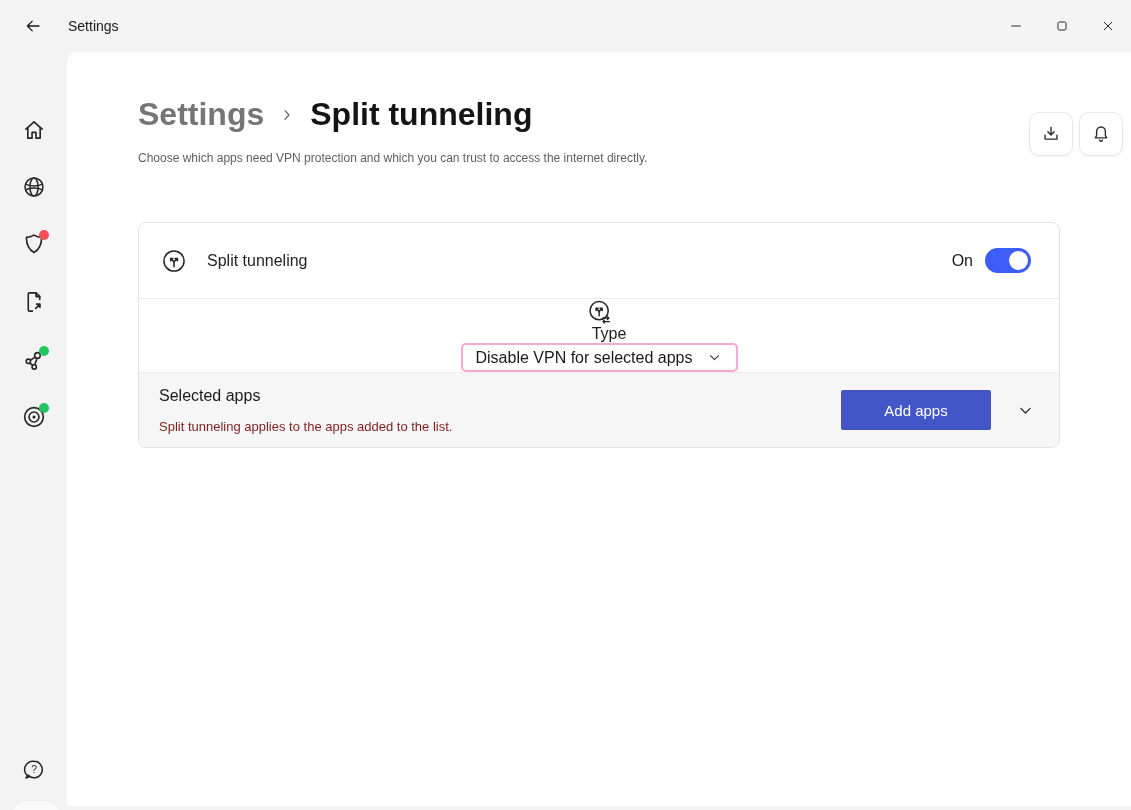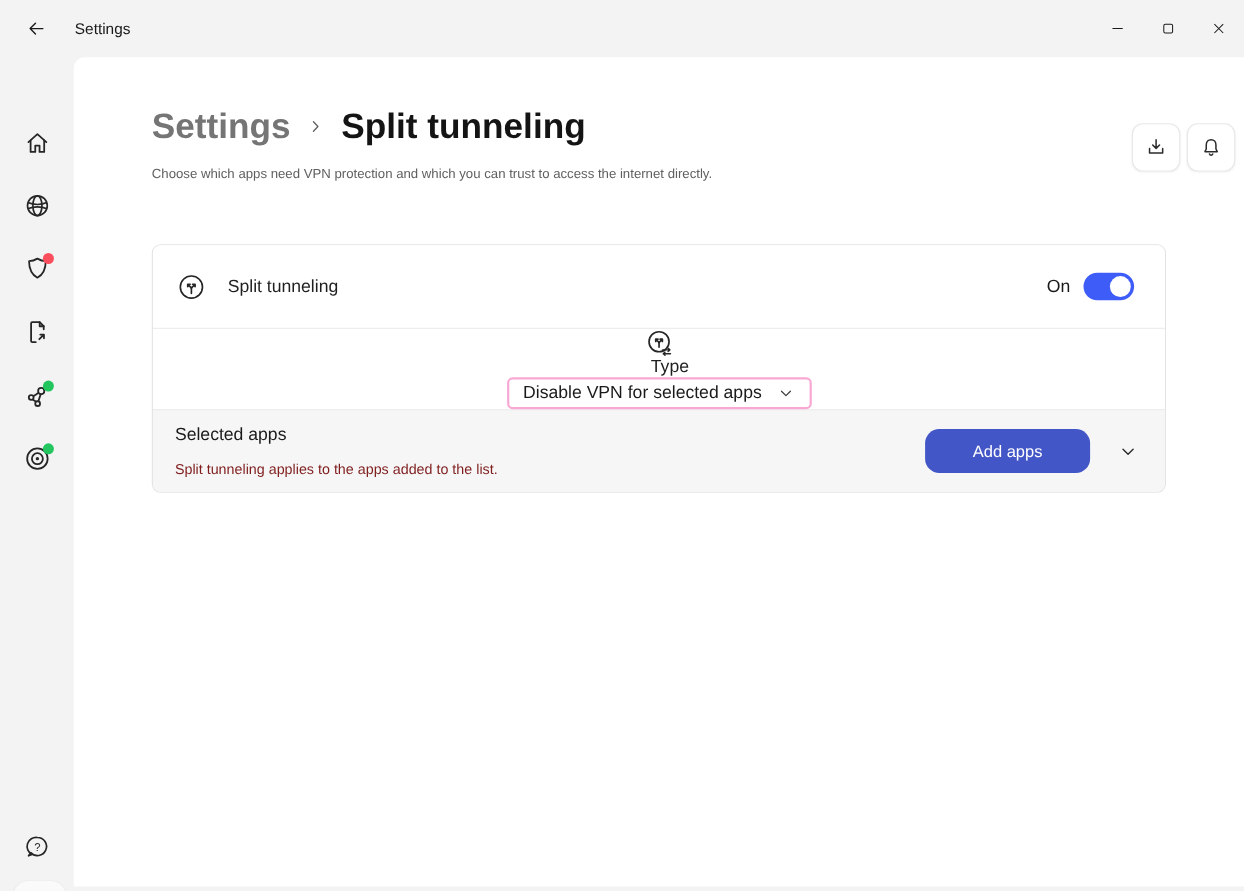--- a/index.html
+++ b/index.html
@@ -111,21 +111,21 @@
     display: flex; align-items: center; gap: 14px;
     height: 40px; padding: 0 14px 0 13px;
     background: #ffffff; border: 2px solid #f9a8d4; border-radius: 5px;
     cursor: pointer; margin-right: 0px;
   }
   .dropdown-value { font-size: 16px; color: #1a1a1a; white-space: nowrap; }
   .sa-text { display: flex; flex-direction: column; gap: 14px; }
   .sa-title { font-size: 16px; color: #1a1a1a; }
   .sa-desc { font-size: 13px; color: #7f1d1d; }
   .add-apps-btn {
-    width: 150px; height: 40px; border: none; border-radius: 13px;
+    width: 150px; height: 40px; border: none; border-radius: 2px;
     background: #4356c7; color: #ffffff; font-size: 15px;
     font-family: "Liberation Sans", sans-serif; cursor: pointer;
     margin-right: 22px;
   }
   .expander {
     background: transparent; border: none; cursor: pointer;
     width: 24px; height: 24px; display: flex; align-items: center; justify-content: center;
     margin-right: 2px;
   }
   svg { display: block; }

